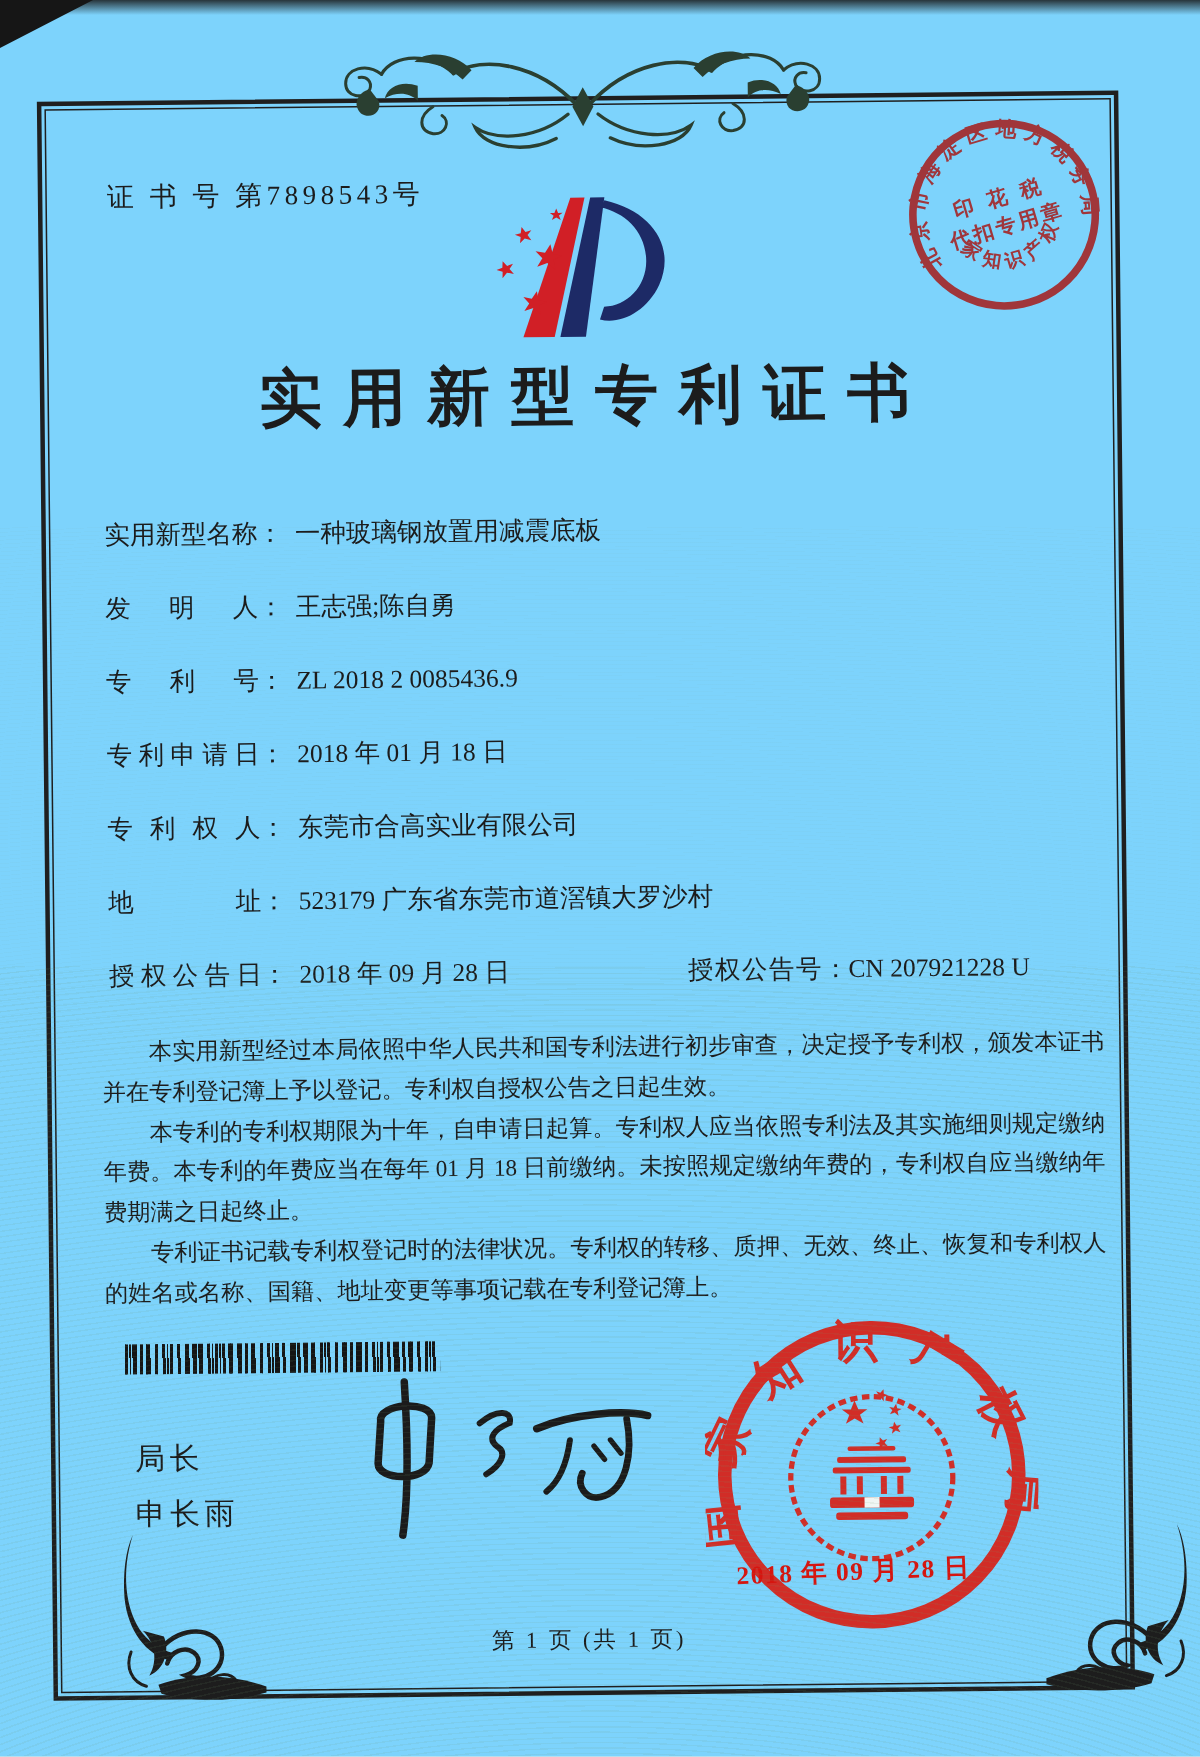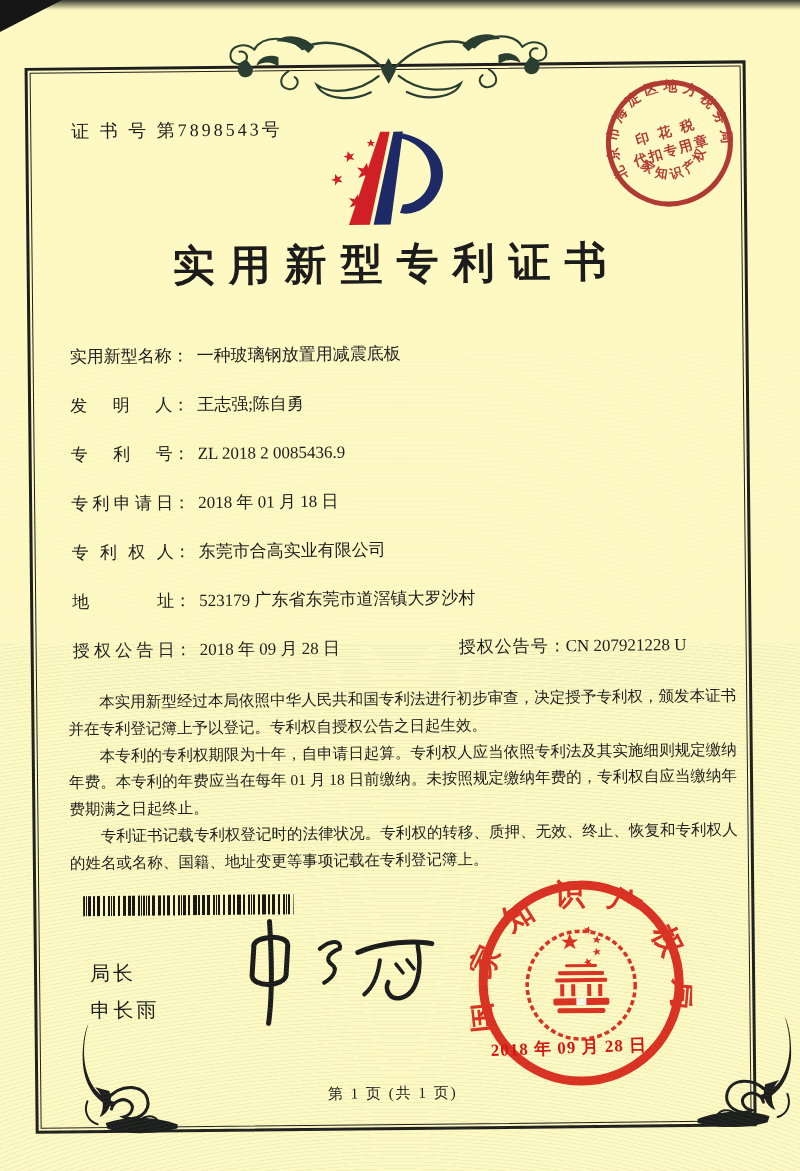--- a/index.html
+++ b/index.html
@@ -1,17 +1,17 @@
 <!DOCTYPE html>
 <html><head>
 <meta charset="utf-8">
 <style>
   html,body{margin:0;padding:0;background:#e8e7e2;}
   #page{position:relative;width:800px;height:1171px;overflow:hidden;
-        background:#fef9c3;font-family:"Liberation Serif","DejaVu Serif",serif;color:#1c1c1c;}
+        background:#7dd3fc;font-family:"Liberation Serif","DejaVu Serif",serif;color:#1c1c1c;}
   
   #page::after{content:"";position:absolute;left:0;right:0;bottom:0;height:45%;pointer-events:none;
         background:repeating-radial-gradient(120% 80% at 50% 135%,rgba(110,150,110,.10) 0 2px,transparent 2px 8px);}
   #page::before{content:"";position:absolute;left:0;right:0;top:30%;height:30%;pointer-events:none;
         background:repeating-radial-gradient(140% 90% at 50% 160%,rgba(120,150,120,.04) 0 2px,transparent 2px 9px);}
   
   #photo-strip{position:absolute;top:0;left:0;right:0;height:10px;
         background:linear-gradient(180deg,rgba(25,25,25,.85),rgba(25,25,25,0));z-index:9;}
   #photo-corner{position:absolute;top:0;left:0;width:62px;height:32px;background:#161616;
         clip-path:polygon(0 0,100% 0,0 100%);z-index:10;}

